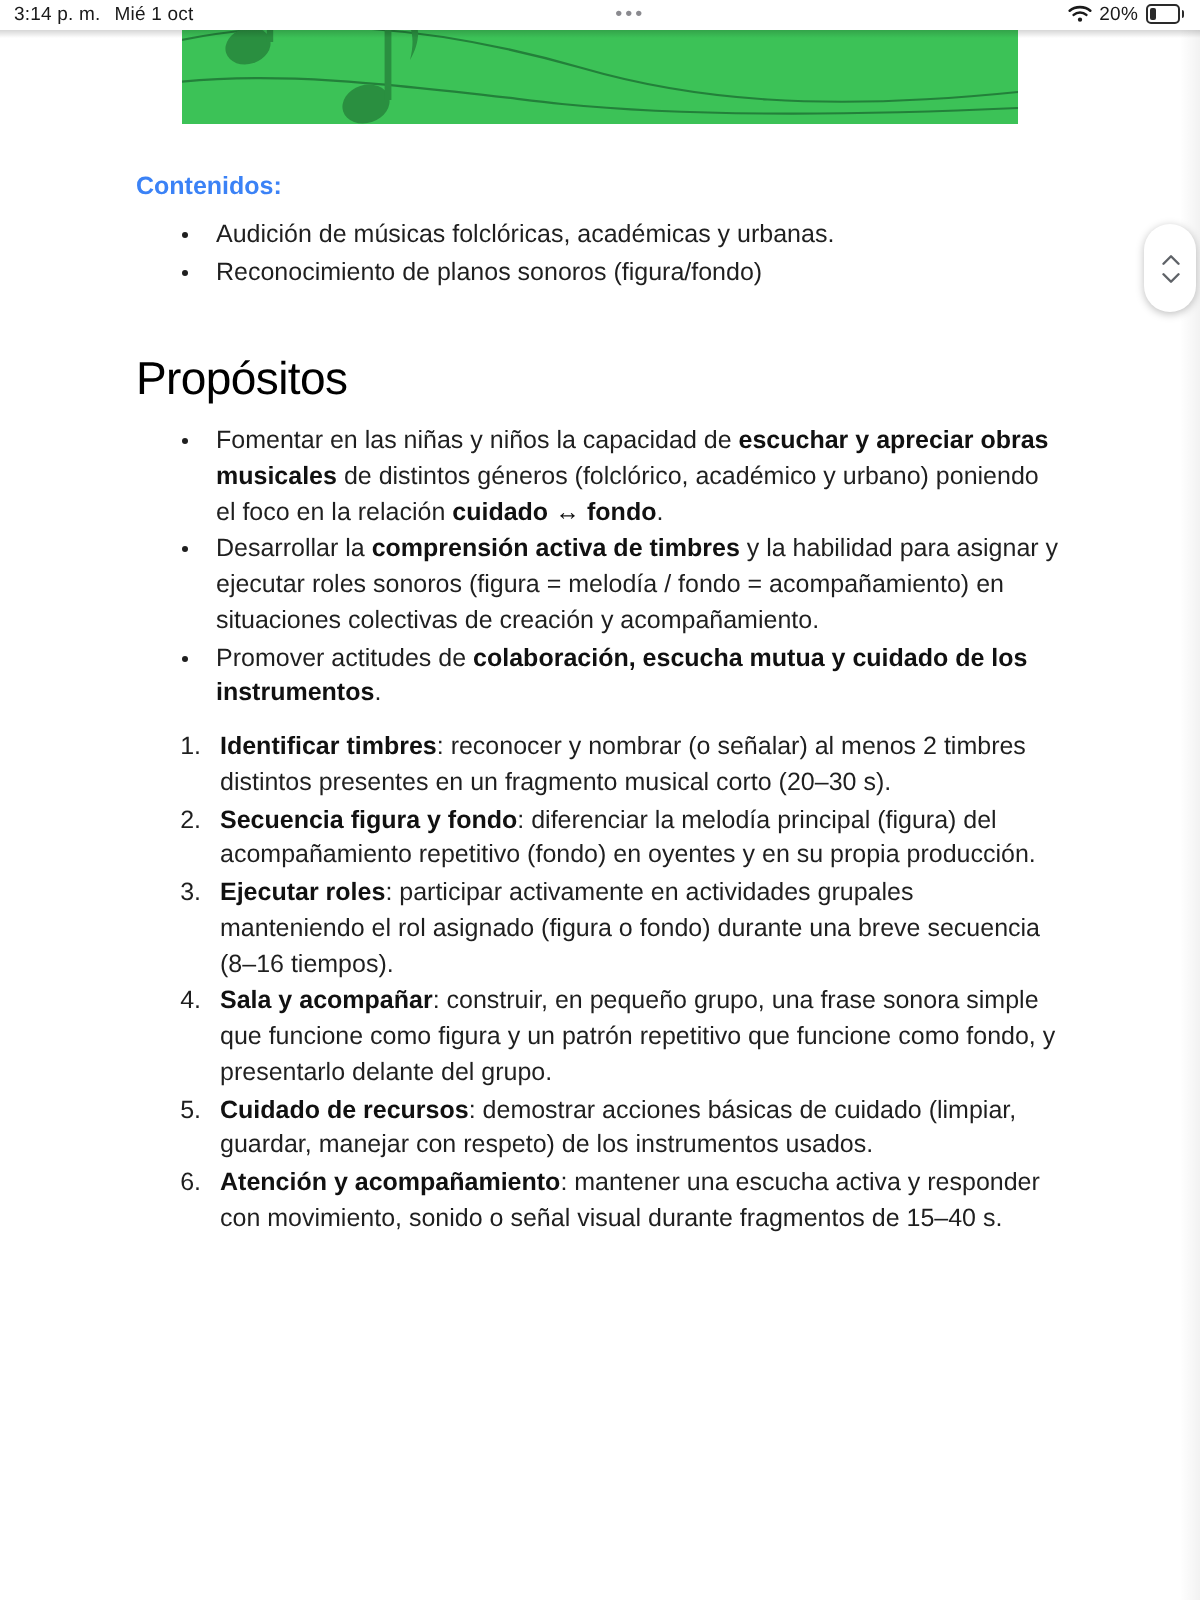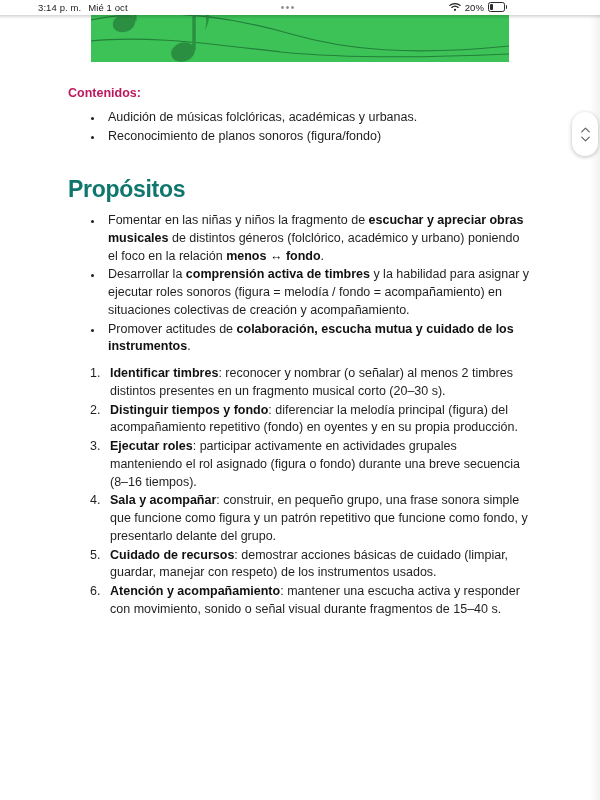--- a/index.html
+++ b/index.html
@@ -17,31 +17,30 @@
     width: 600px;
     height: 800px;
     overflow: hidden;
     background: #ffffff;
   }
 
   
   .status-bar {
     position: absolute;
     top: 0; left: 0;
-    width: 484px;
+    width: 600px;
     height: 15px;
     background: #ffffff;
     z-index: 40;
     display: flex;
     align-items: center;
     padding: 0 7px;
     font-size: 9.5px;
     color: #1a1a1a;
     letter-spacing: 0.1px;
-    margin-left: 31px;
   }
   .status-left { display: flex; align-items: center; gap: 7px; white-space: nowrap; }
   .status-center { flex: 1; display: flex; justify-content: center; align-items: center; }
   .status-right { display: flex; gap: 4px; white-space: nowrap; }
 
   .dots-glyph { color: #8a8a8f; font-size: 10px; letter-spacing: 1.5px; line-height: 1; }
 
   .wifi-icon { display: inline-block; width: 12px; height: 10px; }
   .battery-icon { display: inline-block; width: 20px; height: 10px; position: relative; }
   .battery-icon .shell {
@@ -110,28 +109,28 @@
     margin-top: 36px;
     margin-bottom: 0;
     line-height: 1.2;
     color: #111111;
   }
 
   .lead {
     font-size: 12.5px;
     font-weight: 700;
     margin-top: 24px;
-    color: #be185d;
+    color: #3b82f6;
   }
 
   h2.section-heading {
     font-size: 23px;
-    font-weight: 700;
+    font-weight: 400;
     letter-spacing: -0.3px;
-    color: #0f766e;
+    color: #000000;
     margin-top: 30px;
     margin-bottom: 0;
     line-height: 1.2;
   }
 
   ul.doc-list, ol.doc-list {
     margin-top: 9px;
     padding-left: 36px;
     font-size: 12.5px;
     line-height: 1.42;
@@ -205,28 +204,28 @@
 
       <div class="lead">Contenidos:</div>
 
       <ul class="doc-list tight">
         <li>Audición de músicas folclóricas, académicas y urbanas.</li>
         <li>Reconocimiento de planos sonoros (figura/fondo)</li>
       </ul>
 
       <h2 class="section-heading">Propósitos</h2>
       <ul class="doc-list gap-after-heading">
-        <li><span>Fomentar en las niñas y niños la fragmento de </span><b>escuchar y apreciar obras musicales</b><span> de distintos géneros (folclórico, académico y urbano) poniendo el foco en la relación </span><b>menos ↔ fondo</b><span>.</span></li>
+        <li><span>Fomentar en las niñas y niños la capacidad de </span><b>escuchar y apreciar obras musicales</b><span> de distintos géneros (folclórico, académico y urbano) poniendo el foco en la relación </span><b>cuidado ↔ fondo</b><span>.</span></li>
         <li><span>Desarrollar la </span><b>comprensión activa de timbres</b><span> y la habilidad para asignar y ejecutar roles sonoros (figura = melodía / fondo = acompañamiento) en situaciones colectivas de creación y acompañamiento.</span></li>
         <li><span>Promover actitudes de </span><b>colaboración, escucha mutua y cuidado de los instrumentos</b><span>.</span></li>
       </ul>
 
       <ol class="doc-list gap-after-heading">
         <li><b>Identificar timbres</b><span>: reconocer y nombrar (o señalar) al menos 2 timbres distintos presentes en un fragmento musical corto (20–30 s).</span></li>
-        <li><b>Distinguir tiempos y fondo</b><span>: diferenciar la melodía principal (figura) del acompañamiento repetitivo (fondo) en oyentes y en su propia producción.</span></li>
+        <li><b>Secuencia figura y fondo</b><span>: diferenciar la melodía principal (figura) del acompañamiento repetitivo (fondo) en oyentes y en su propia producción.</span></li>
         <li><b>Ejecutar roles</b><span>: participar activamente en actividades grupales manteniendo el rol asignado (figura o fondo) durante una breve secuencia (8–16 tiempos).</span></li>
         <li><b>Sala y acompañar</b><span>: construir, en pequeño grupo, una frase sonora simple que funcione como figura y un patrón repetitivo que funcione como fondo, y presentarlo delante del grupo.</span></li>
         <li><b>Cuidado de recursos</b><span>: demostrar acciones básicas de cuidado (limpiar, guardar, manejar con respeto) de los instrumentos usados.</span></li>
         <li><b>Atención y acompañamiento</b><span>: mantener una escucha activa y responder con movimiento, sonido o señal visual durante fragmentos de 15–40 s.</span></li>
       </ol>
 
 
     </div>
   </div>
 

